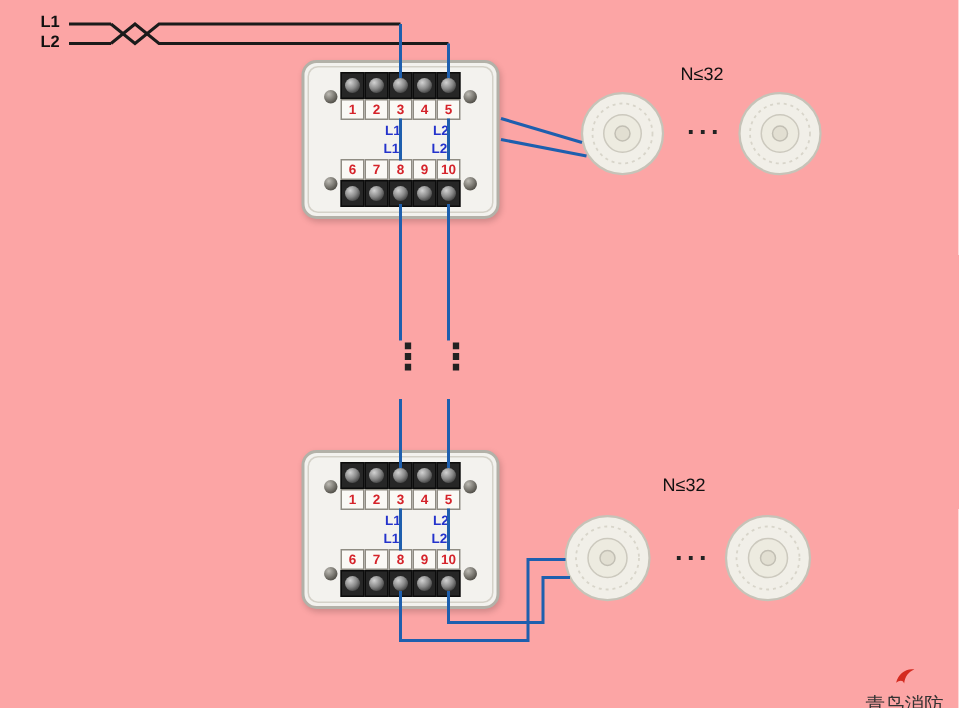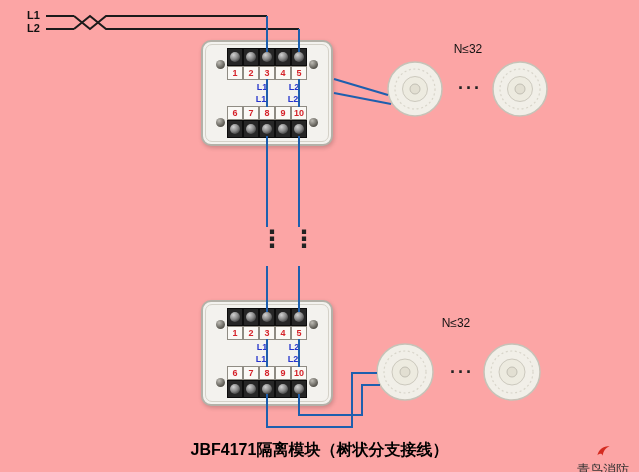--- a/index.html
+++ b/index.html
@@ -248,21 +248,20 @@
   </svg>
 
   <div class="count-label" style="left:440px;top:42px">N≤32</div>
   <div class="count-label" style="left:428px;top:316px">N≤32</div>
   <div class="hdots" style="left:450px;top:78px;width:40px;text-align:center">···</div>
   <div class="hdots" style="left:444px;top:362px;width:36px;text-align:center">···</div>
 
   <div class="vdots" style="left:260px;top:226px">⋮</div>
   <div class="vdots" style="left:292px;top:226px">⋮</div>
 
-  <div class="caption">JBF4171隔离模块（树状分支接线）</div>
 
   <div class="brand">
     <svg width="15" height="15" viewBox="0 0 16 16">
       <path d="M1.5 13 C3 6.5, 8.5 2.5, 14.5 3.5 C10 5.5, 8 8, 7.2 13.5 C6.2 10.5, 3.5 11.5, 1.5 13 Z" fill="#d42b20"></path>
     </svg>
     <span>青鸟消防</span>
   </div>
 
 </div>
 

